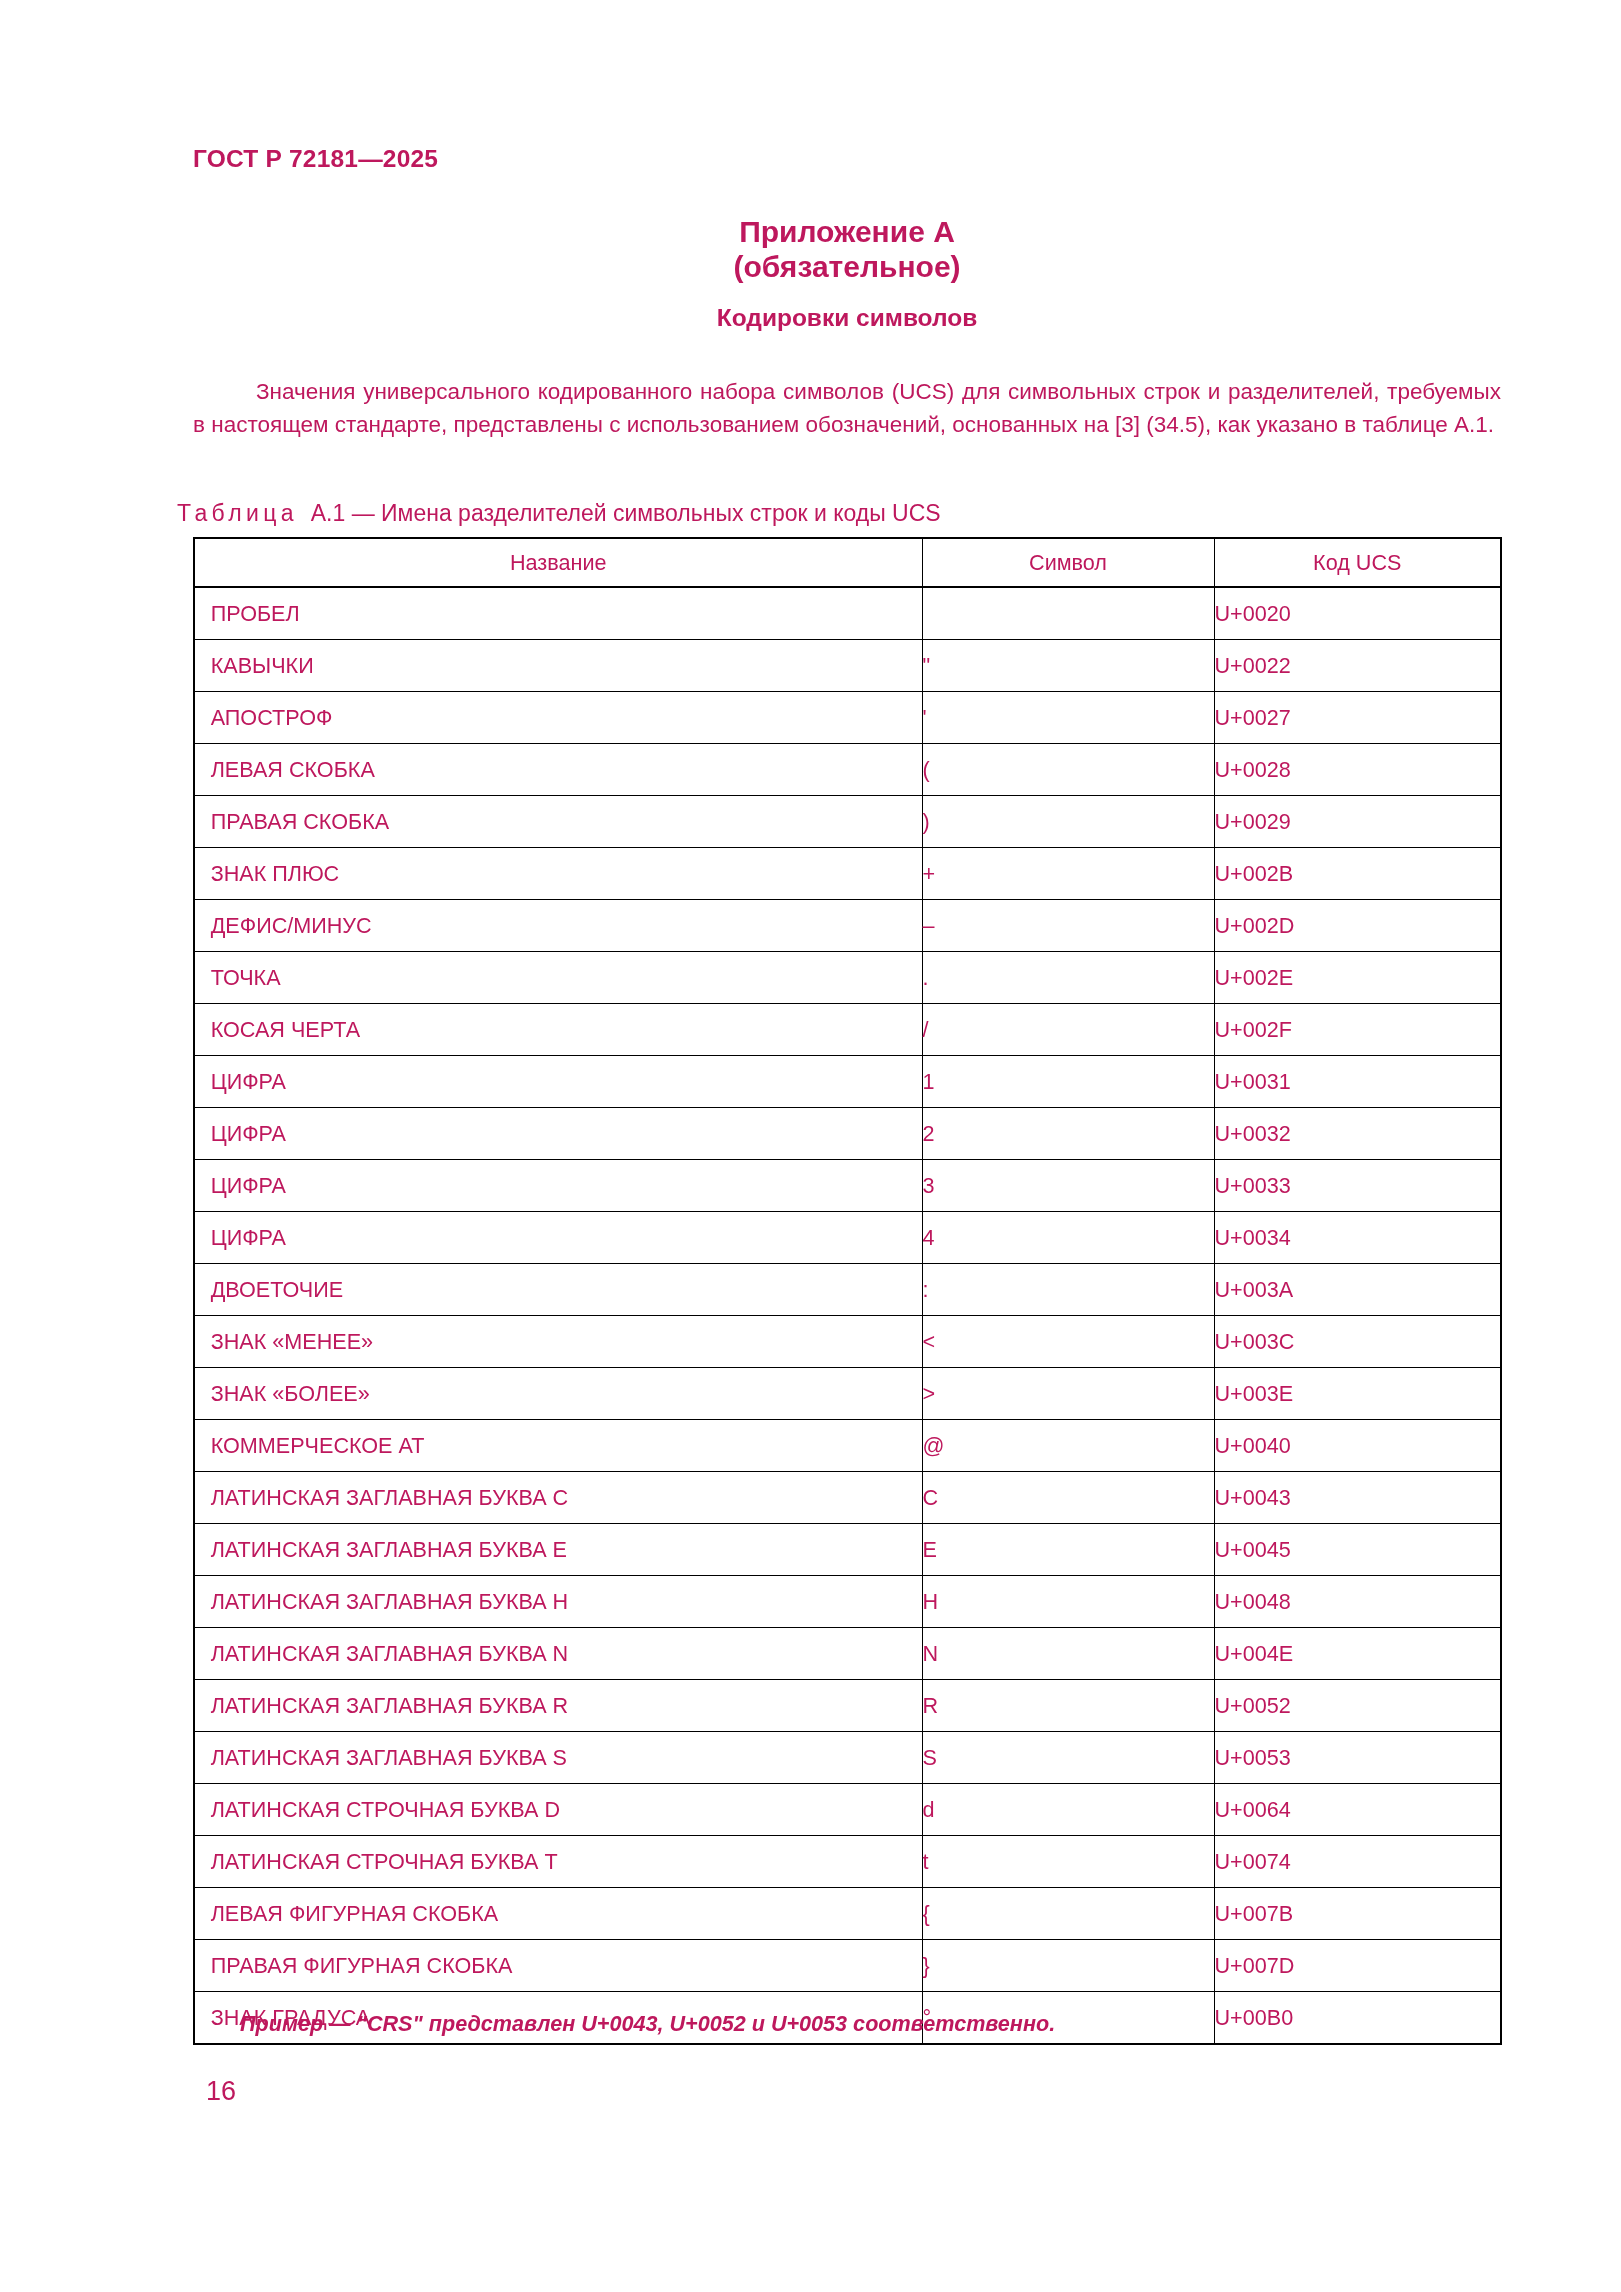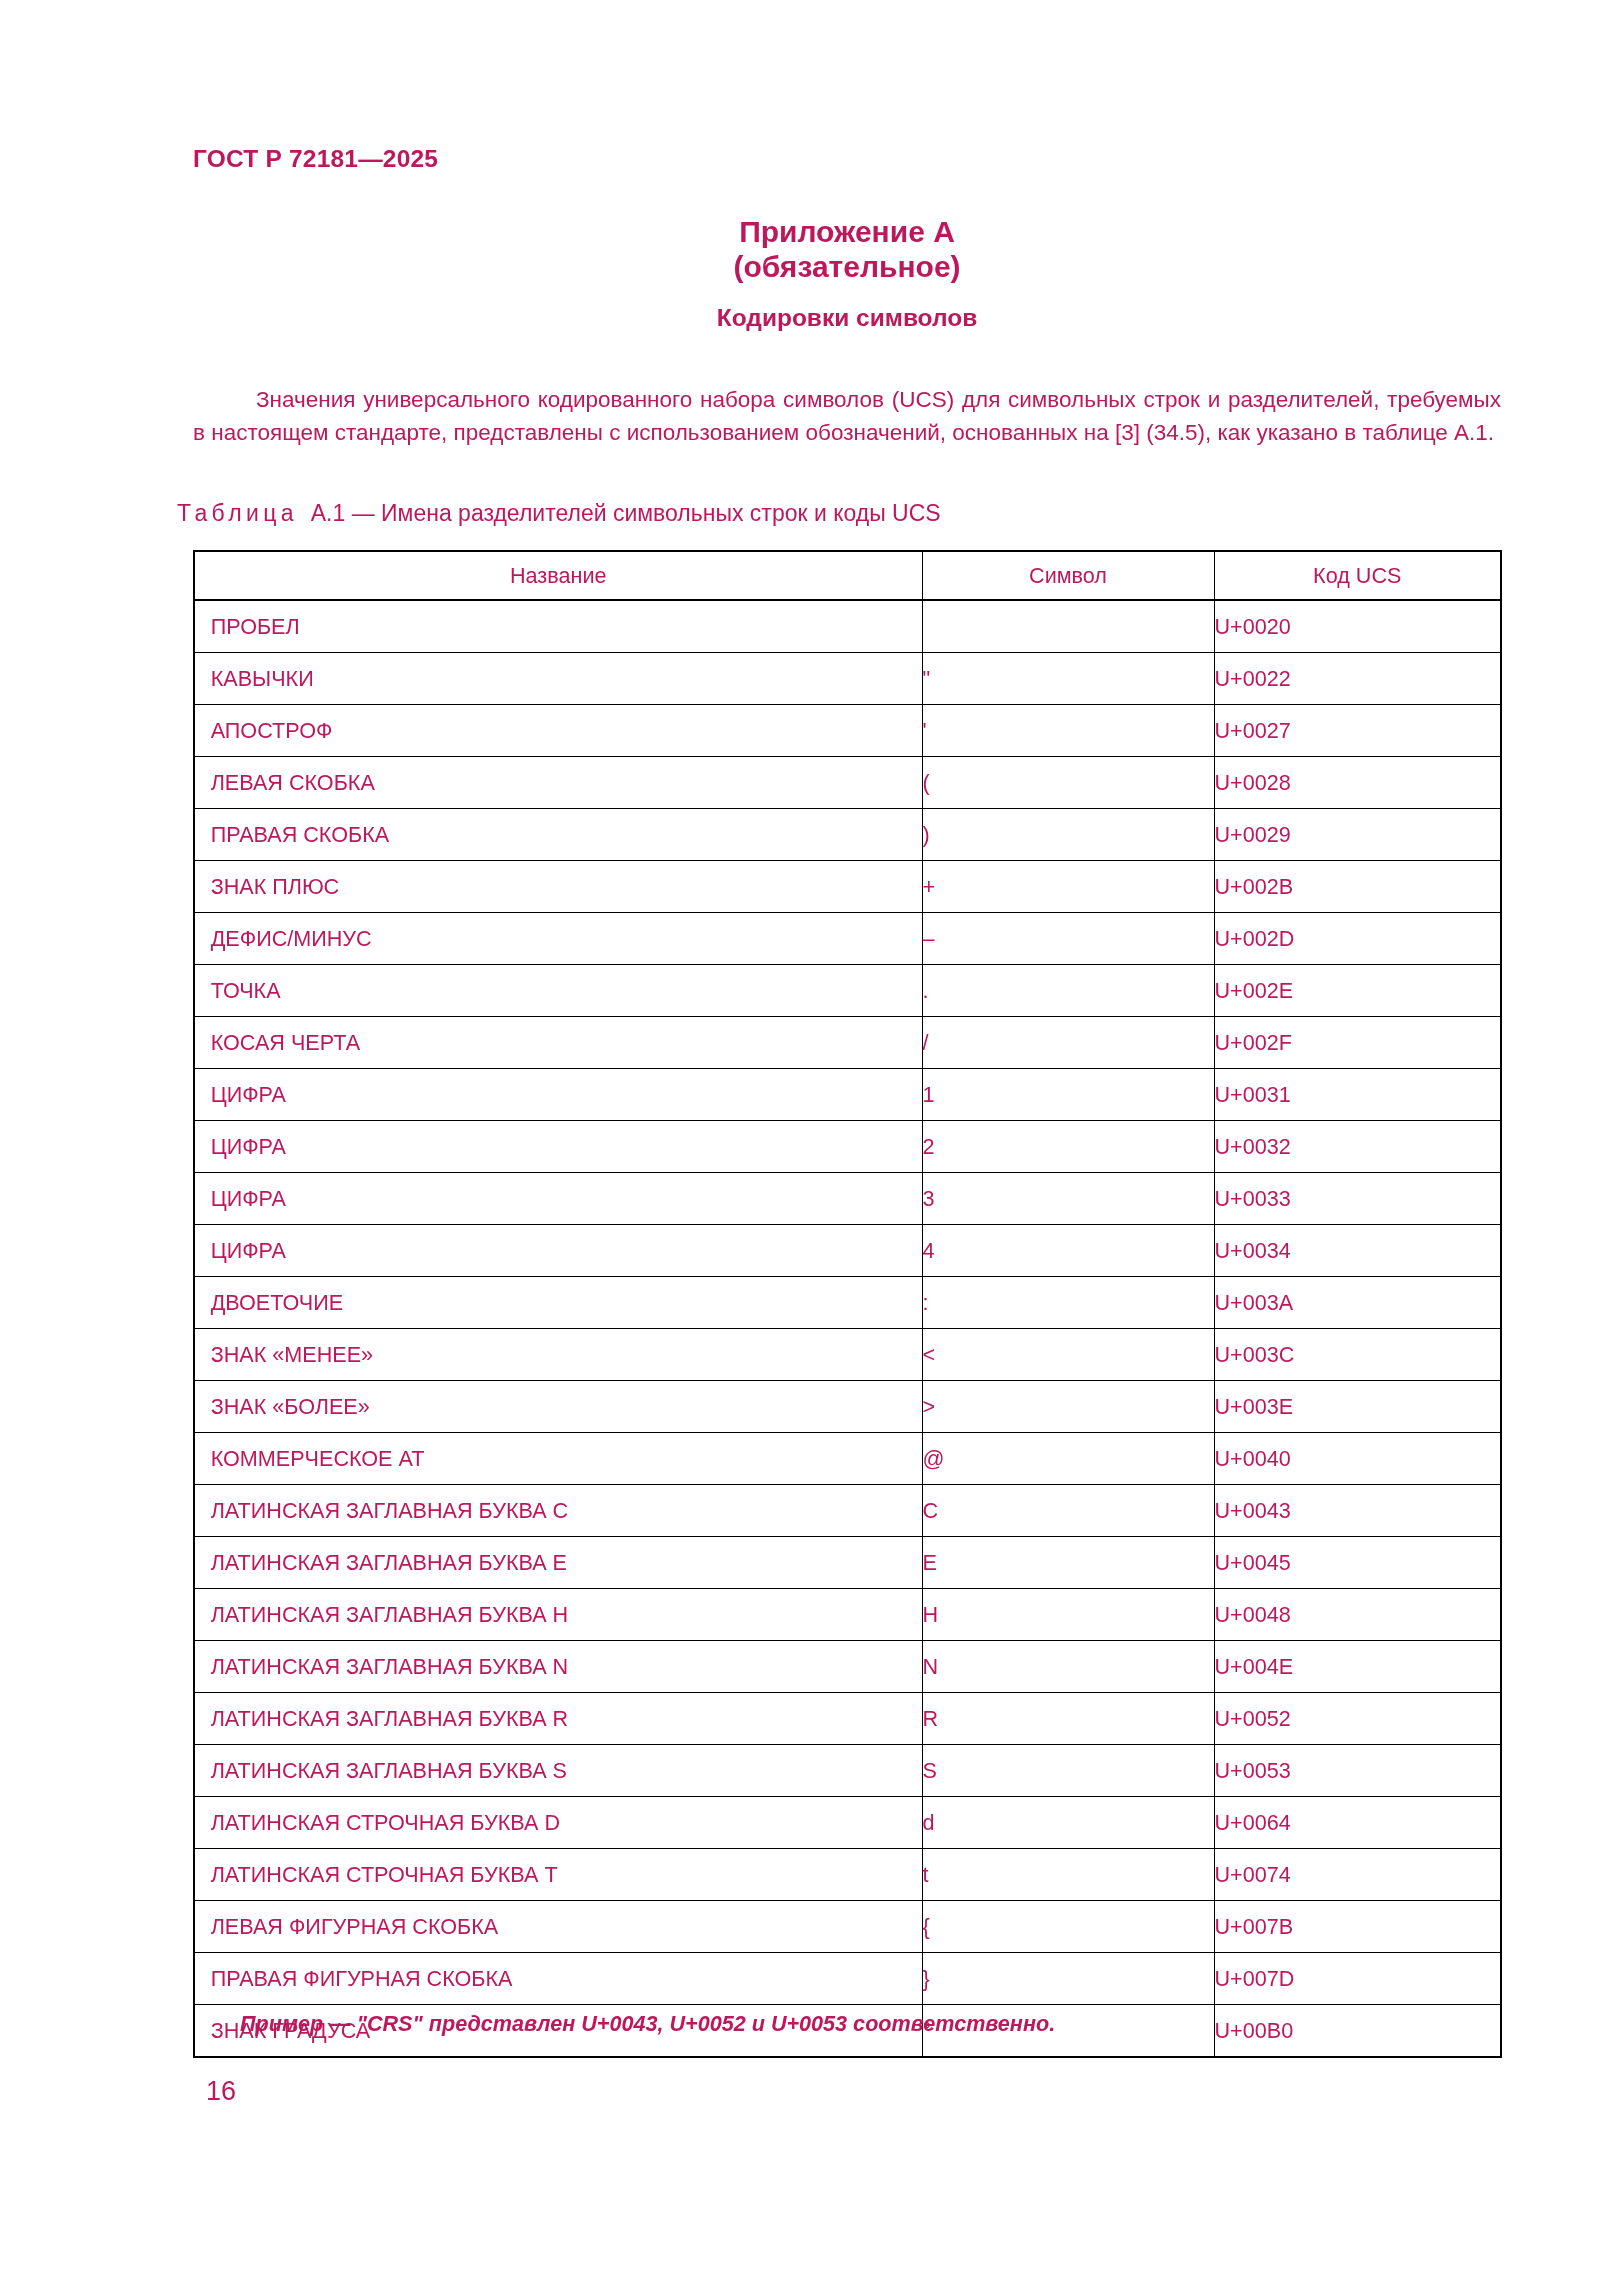--- a/index.html
+++ b/index.html
@@ -47,21 +47,20 @@
   .intro {
     position: absolute;
     left: 193px;
     top: 375px;
     width: 1308px;
     font-size: 22.5px;
     line-height: 33px;
     text-align: justify;
     text-indent: 63px;
     hyphens: none;
-    margin-top: 8px;
   }
   .table-caption {
     position: absolute;
     left: 177px;
     top: 500px;
     font-size: 23px;
     white-space: nowrap;
   }
   .table-caption .tcap-word {
     letter-spacing: 4.4px;
@@ -97,21 +96,20 @@
     text-align: left;
     padding-left: 15.7px;
   }
   .ucs-table td.cell-sym,
   .ucs-table td.cell-code {
     text-align: left;
     padding: 0;
   }
   .ucs-table {
     border: 2px solid #000000;
-    margin-top: 13px;
   }
   .ucs-table tbody tr:last-child td {
     border-bottom: none;
   }
   .example-note {
     position: absolute;
     left: 193px;
     top: 2011px;
     width: 1308px;
     font-size: 21.6px;

